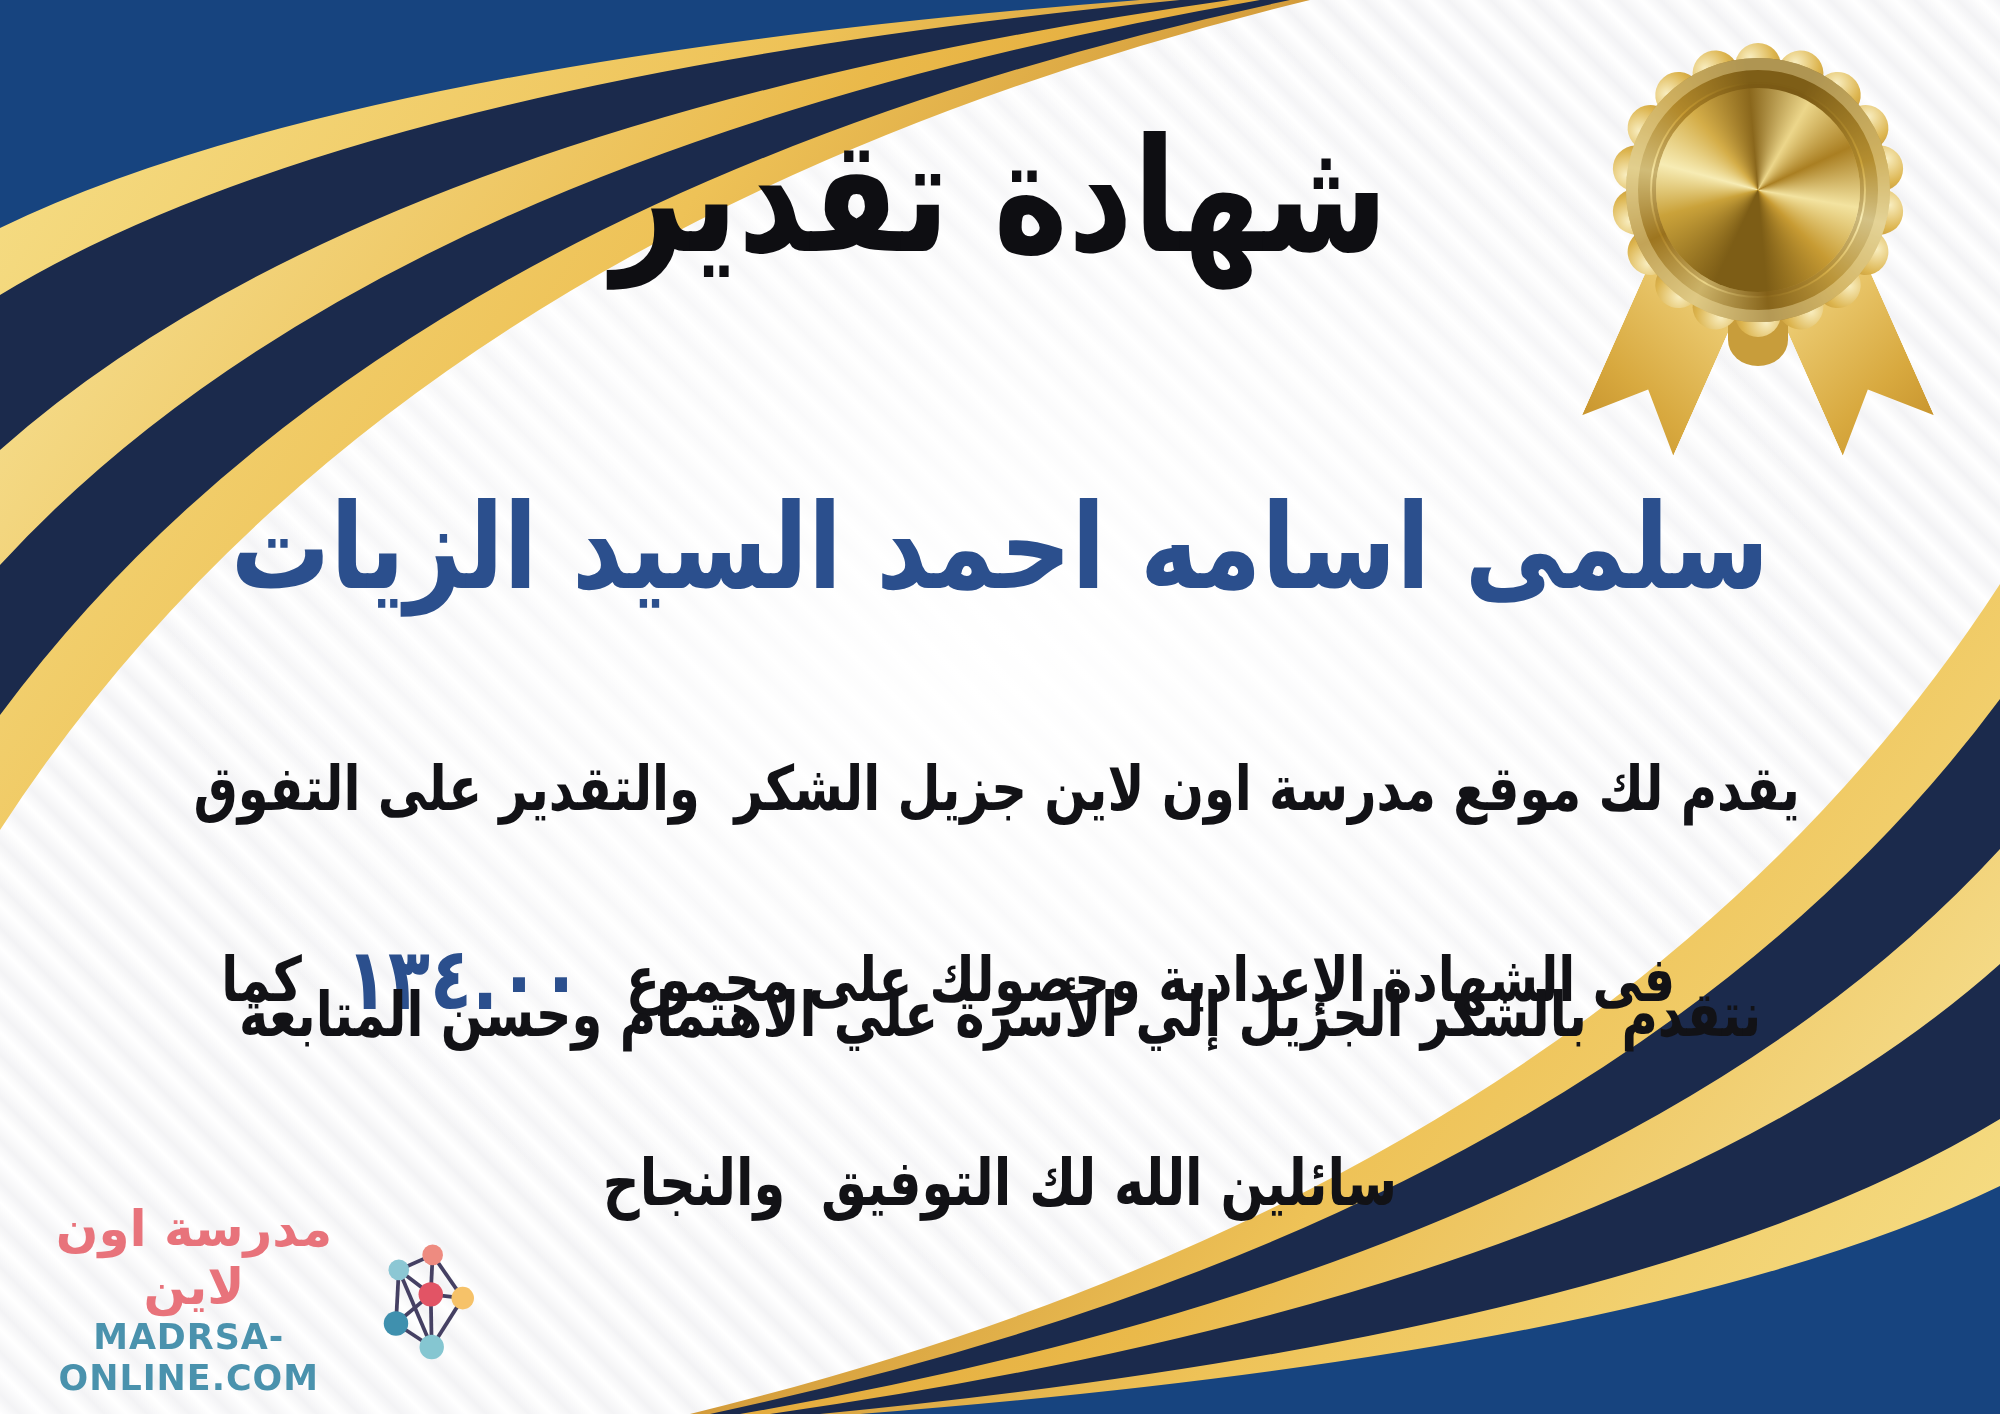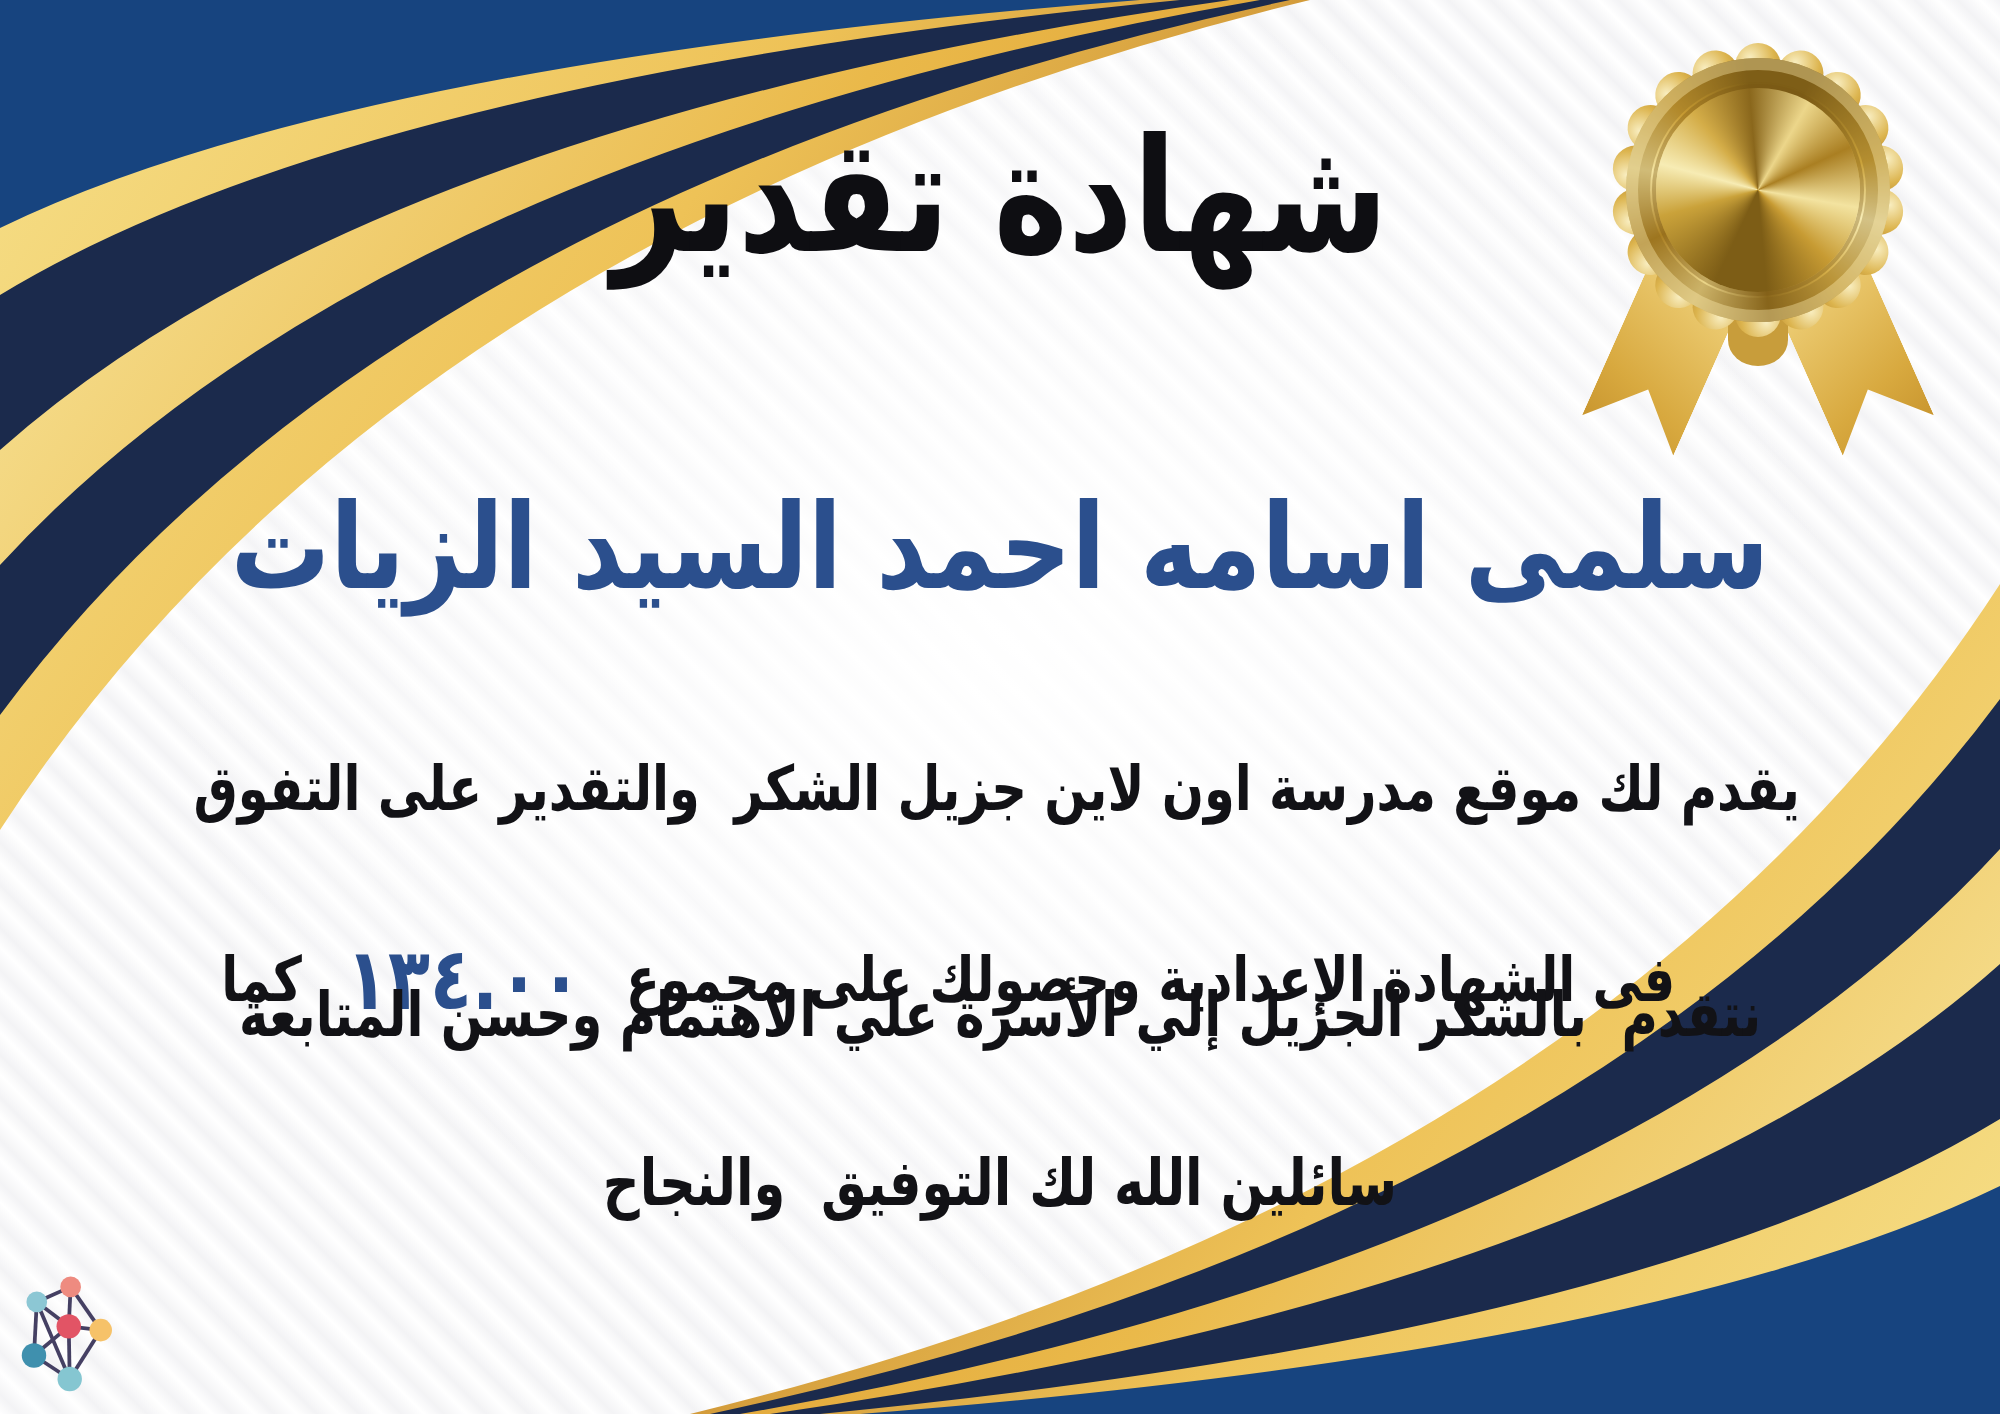--- a/index.html
+++ b/index.html
@@ -152,20 +152,24 @@
 
     <div class="line body-line l2">
       <span>فى الشهادة الإعدادية وحصولك على مجموع</span><span class="score">١٣٤.٠٠</span><span>كما</span>
     </div>
 
     <div class="line body-line l3">نتقدم  بالشكر الجزيل إلي الأسرة علي الاهتمام وحسن المتابعة</div>
 
     <div class="line closing">سائلين الله لك التوفيق  والنجاح</div>
 
     <div class="logo">
+      <div class="logo-text">
+        <div class="logo-arabic">مدرسة اون لاين</div>
+        <div class="logo-domain">MADRSA-ONLINE.COM</div>
+      </div>
       <svg class="logo-mark" viewBox="0 0 100 140" xmlns="http://www.w3.org/2000/svg" aria-hidden="true">
         <g stroke="#454063" stroke-width="4" fill="none">
           <line x1="56" y1="22" x2="20" y2="38"></line>
           <line x1="56" y1="22" x2="54" y2="64"></line>
           <line x1="56" y1="22" x2="88" y2="68"></line>
           <line x1="20" y1="38" x2="54" y2="64"></line>
           <line x1="20" y1="38" x2="17" y2="95"></line>
           <line x1="20" y1="38" x2="55" y2="120"></line>
           <line x1="54" y1="64" x2="88" y2="68"></line>
           <line x1="54" y1="64" x2="17" y2="95"></line>

